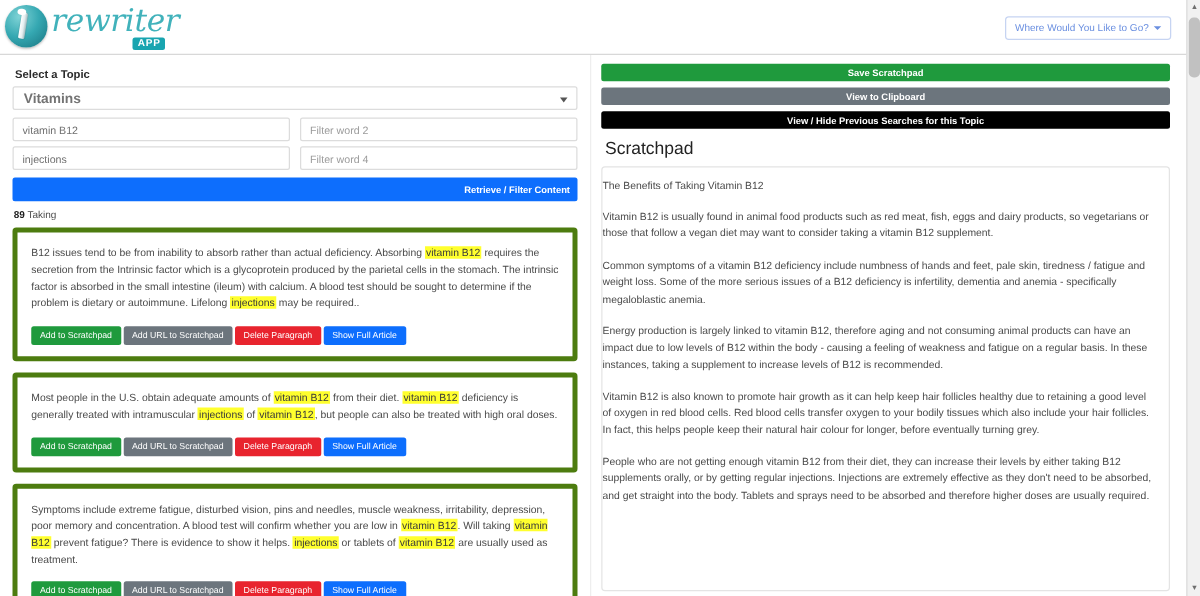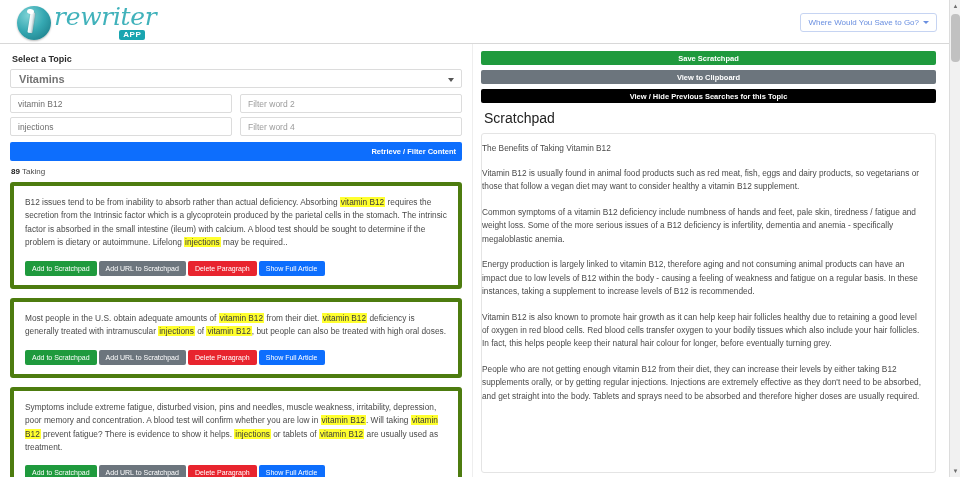--- a/index.html
+++ b/index.html
@@ -20,23 +20,22 @@
 
   
   .header {
     position: relative;
     height: 44px;
     background: #ffffff;
     border-bottom: 1px solid #d8d8d8;
   }
   .logo-wrap {
     position: absolute;
-    left: 17px; top: 4px;
-    display: flex;
-    align-items: center;
+    left: 4px; top: 4px;
+    display: flex;
     gap: 3px;
   }
   .logo-mark {
     width: 34px; height: 34px;
     border-radius: 50%;
     background: radial-gradient(circle at 33% 28%, #7fd3d6 0%, #35a8b2 48%, #17737f 100%);
     position: relative;
     box-shadow: 0 1px 2px rgba(0,0,0,0.28);
     flex: 0 0 auto;
   }
@@ -316,21 +315,21 @@
 
   <div class="header">
     <div class="logo-wrap">
       <div class="logo-mark"></div>
       <div class="logo-text">
         <span class="logo-word">rewriter</span>
         <span class="logo-badge">APP</span>
       </div>
     </div>
     <div class="nav-btn">
-      <span>Where Would You Save to Go?</span>
+      <span>Where Would You Like to Go?</span>
       <span class="caret"></span>
     </div>
   </div>
 
   <div class="body">
 
     <div class="col-left">
 
       <div class="field-label">Select a Topic</div>
 
@@ -389,21 +388,21 @@
 
       <button class="pad-btn pad-green">Save Scratchpad</button>
       <button class="pad-btn pad-gray">View to Clipboard</button>
       <button class="pad-btn pad-blue">View / Hide Previous Searches for this Topic</button>
 
       <div class="pad-title">Scratchpad</div>
 
       <div class="pad-box">
         <div class="pad-head">The Benefits of Taking Vitamin B12</div>
         <div id="pad-paragraphs">
-            <p class="pad-p">Vitamin B12 is usually found in animal food products such as red meat, fish, eggs and dairy products, so vegetarians or those that follow a vegan diet may want to consider healthy a vitamin B12 supplement.</p>
+            <p class="pad-p">Vitamin B12 is usually found in animal food products such as red meat, fish, eggs and dairy products, so vegetarians or those that follow a vegan diet may want to consider taking a vitamin B12 supplement.</p>
             <p class="pad-p">Common symptoms of a vitamin B12 deficiency include numbness of hands and feet, pale skin, tiredness / fatigue and weight loss.  Some of the more serious issues of a B12 deficiency is infertility, dementia and anemia - specifically megaloblastic anemia.</p>
             <p class="pad-p">Energy production is largely linked to vitamin B12, therefore aging and not consuming animal products can have an impact due to low levels of B12 within the body - causing a feeling of weakness and fatigue on a regular basis.  In these instances, taking a supplement to increase levels of B12 is recommended.</p>
             <p class="pad-p">Vitamin B12 is also known to promote hair growth as it can help keep hair follicles healthy due to retaining a good level of oxygen in red blood cells.  Red blood cells transfer oxygen to your bodily tissues which also include your hair follicles.  In fact, this helps people keep their natural hair colour for longer, before eventually turning grey.</p>
             <p class="pad-p">People who are not getting enough vitamin B12 from their diet, they can increase their levels by either taking B12 supplements orally, or by getting regular injections.  Injections are extremely effective as they don't need to be absorbed, and get straight into the body.  Tablets and sprays need to be absorbed and therefore higher doses are usually required.</p>
           </div>
       </div>
 
     </div>
   </div>
 

